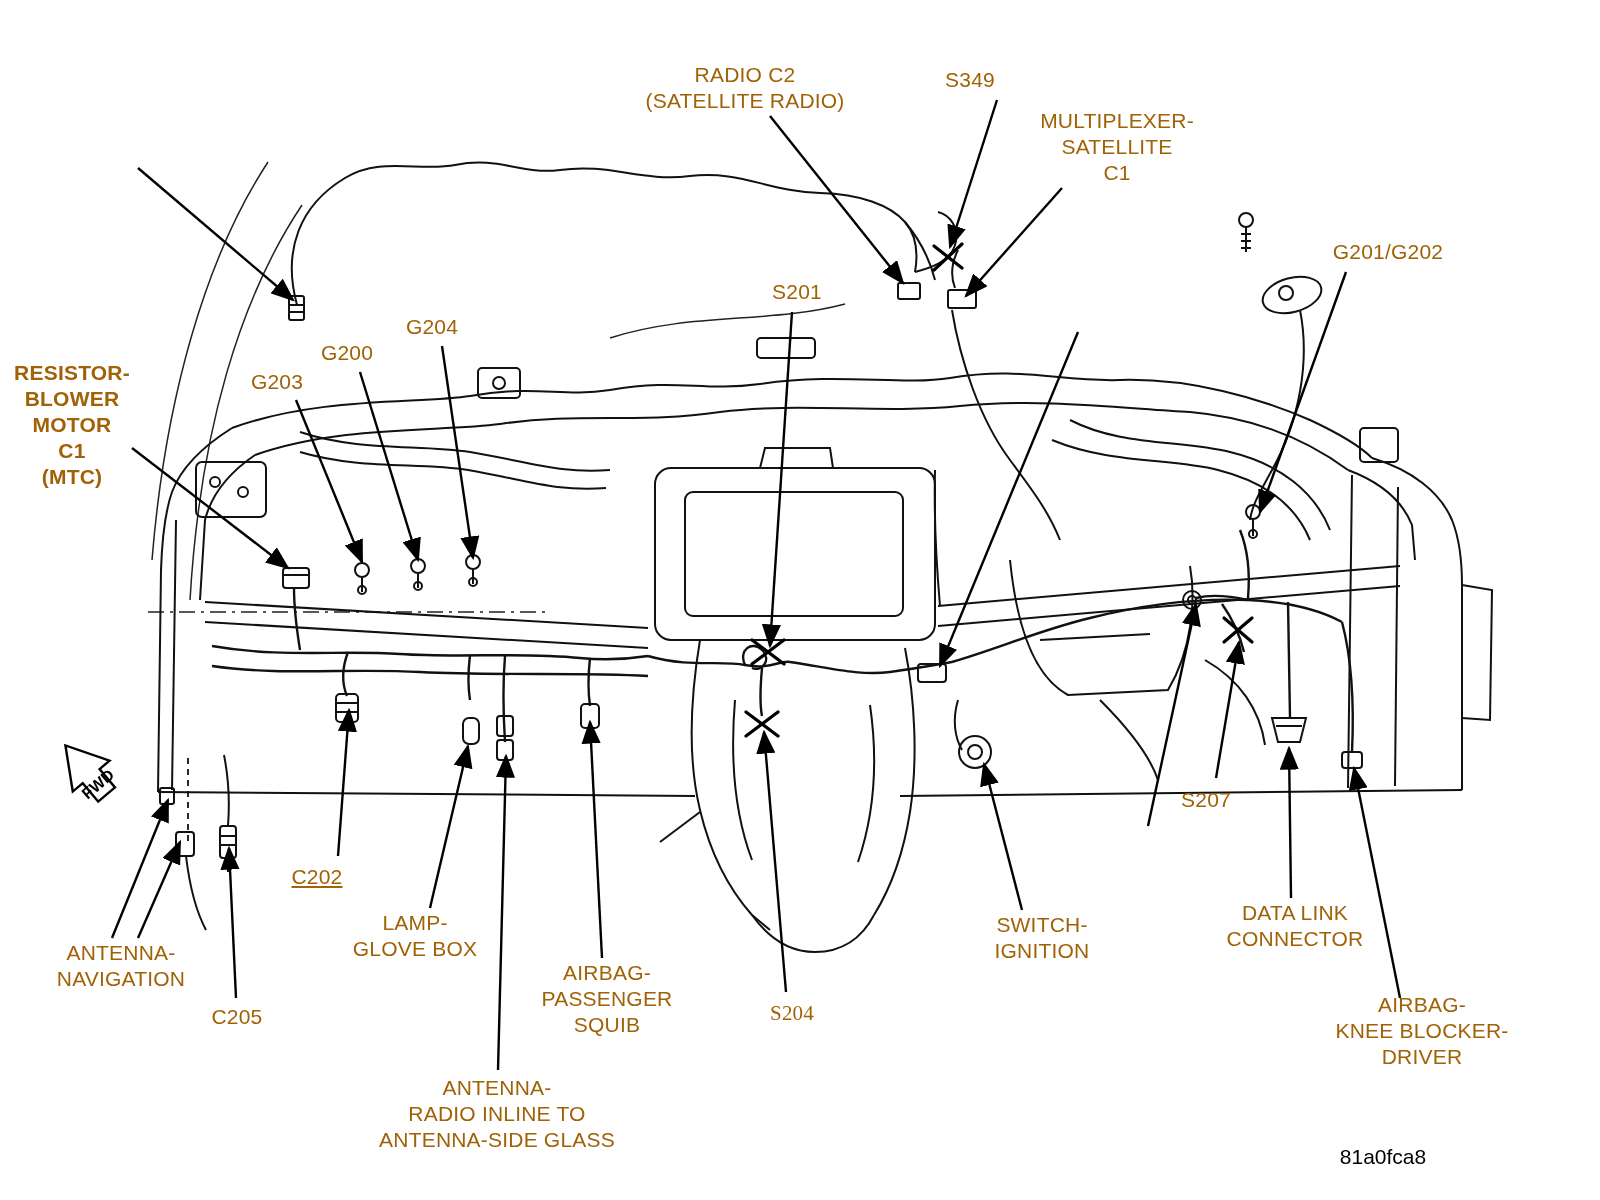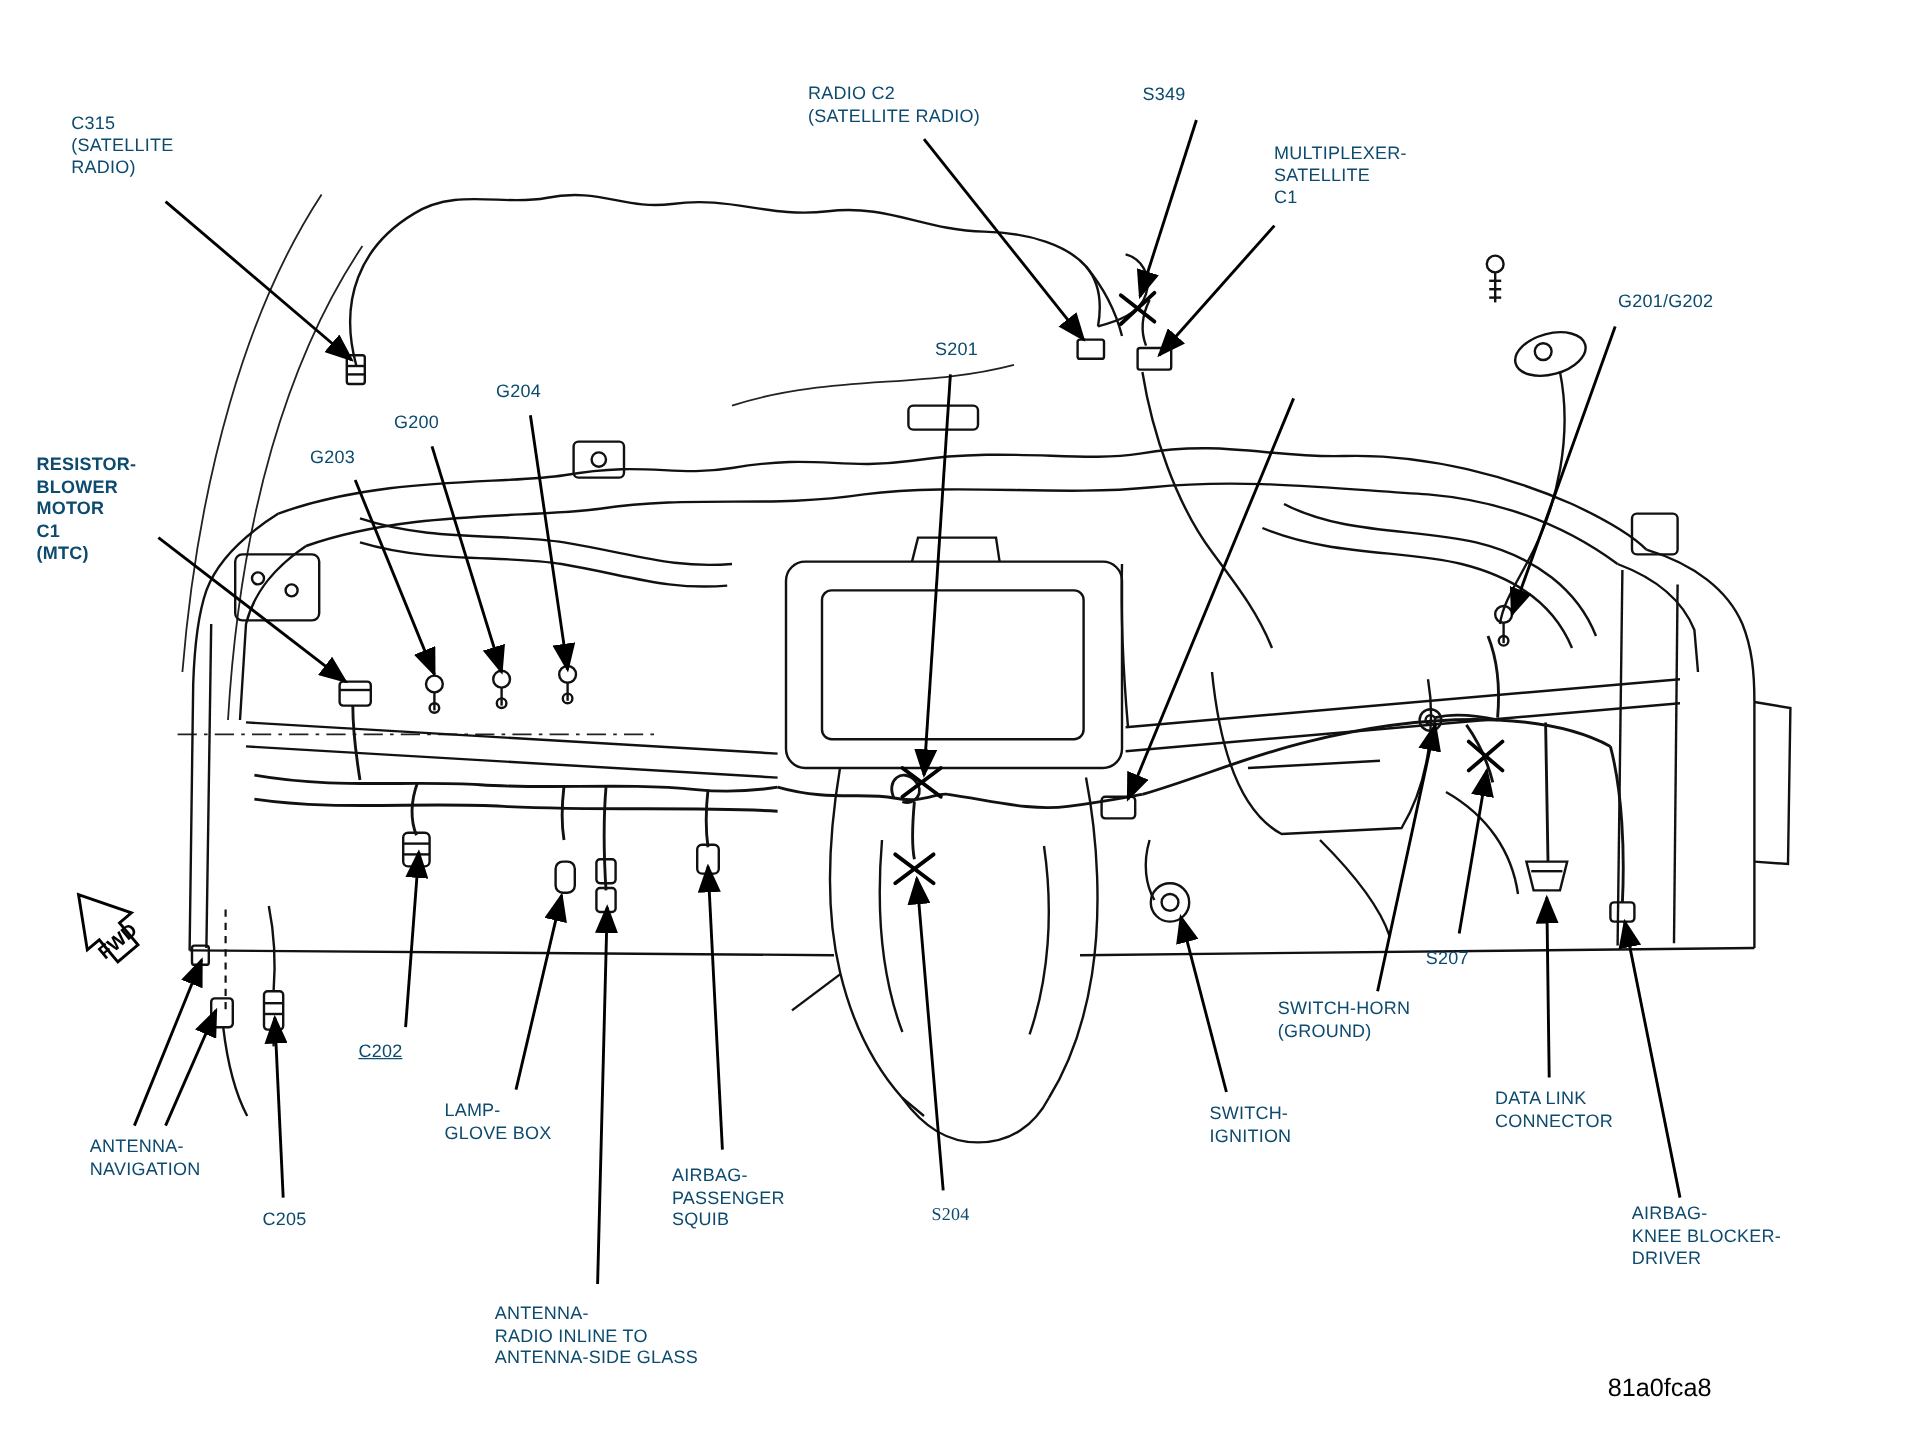--- a/index.html
+++ b/index.html
@@ -3,22 +3,22 @@
 <meta charset="utf-8">
 <style>
   html,body{margin:0;padding:0;background:#fff;}
   .stage{
     position:relative;width:1600px;height:1200px;background:#ffffff;
     font-family:"Liberation Sans",sans-serif;overflow:hidden;
   }
   svg.art{position:absolute;left:0;top:0;}
   .label{
     position:absolute;transform:translate(-50%,-50%);
-    white-space:pre-line;
-    font-size:15px;line-height:1.24;color:#0c4a6e;letter-spacing:.2px;
+    text-align:center;white-space:pre-line;
+    font-size:21px;line-height:1.24;color:#a16207;letter-spacing:.2px;
   }
   .fig-id{
     position:absolute;transform:translate(-50%,-50%);
     font-size:21px;color:#000;
   }
 </style>
 </head>
 <body>
 
 <div class="stage">
@@ -226,23 +226,20 @@
       <line x1="1291" y1="898" x2="1289" y2="748" marker-end="url(#arrow)"></line>
       <line x1="1400" y1="998" x2="1354" y2="768" marker-end="url(#arrow)"></line>
     </g>
 
     <g transform="translate(86,770) rotate(-40)" stroke="#000" stroke-width="2.4" fill="none">
       <path d="M -11,32 L -11,8 L -24,8 L 0,-32 L 24,8 L 11,8 L 11,32 Z"></path>
       <text x="0" y="24" text-anchor="middle" font-family="Liberation Sans, sans-serif" font-size="16" font-weight="bold" stroke="none" fill="#000">FWD</text>
     </g>
   </svg>
 
-  <div class="label" style="left:102px;  top:122px;">C315
-(SATELLITE
-RADIO)</div>
   <div class="label" style="left:745px;  top:88px;">RADIO C2
 (SATELLITE RADIO)</div>
   <div class="label" style="left:970px; top:80px;">S349</div>
   <div class="label" style="left:1117px; top:147px;">MULTIPLEXER-
 SATELLITE
 C1</div>
   <div class="label" style="left:1388px; top:252px;">G201/G202</div>
   <div class="label" style="left:797px;  top:292px;">S201</div>
   <div class="label" style="left:432px;  top:327px;">G204</div>
   <div class="label" style="left:347px;  top:353px;">G200</div>
@@ -260,22 +257,20 @@
 GLOVE BOX</div>
   <div class="label" style="left:607px;  top:999px;">AIRBAG-
 PASSENGER
 SQUIB</div>
   <div class="label" style="left:497px;  top:1114px;">ANTENNA-
 RADIO INLINE TO
 ANTENNA-SIDE GLASS</div>
   <div class="label" style="left:792px;  top:1013px;font-family:Liberation Serif, serif;">S204</div>
   <div class="label" style="left:1042px; top:938px;">SWITCH-
 IGNITION</div>
-  <div class="label" style="left:1120px; top:851px;">SWITCH-HORN
-(GROUND)</div>
   <div class="label" style="left:1206px; top:800px;">S207</div>
   <div class="label" style="left:1295px; top:926px;">DATA LINK
 CONNECTOR</div>
   <div class="label" style="left:1422px; top:1031px;">AIRBAG-
 KNEE BLOCKER-
 DRIVER</div>
 
   <div class="fig-id" style="left:1383px; top:1157px;">81a0fca8</div>
 </div>
 

